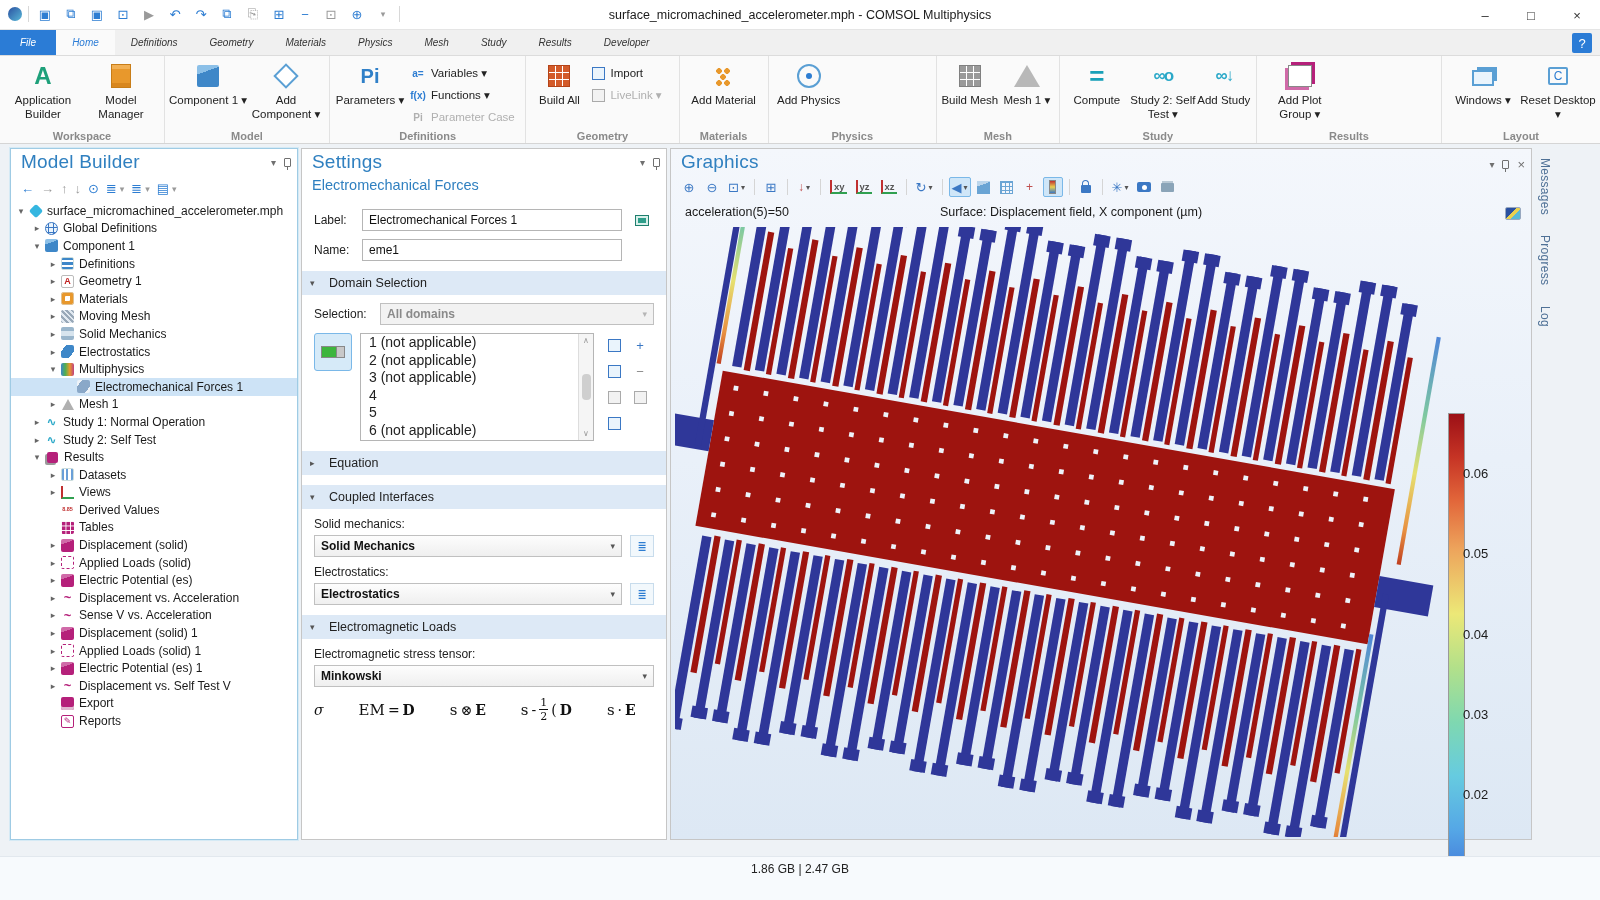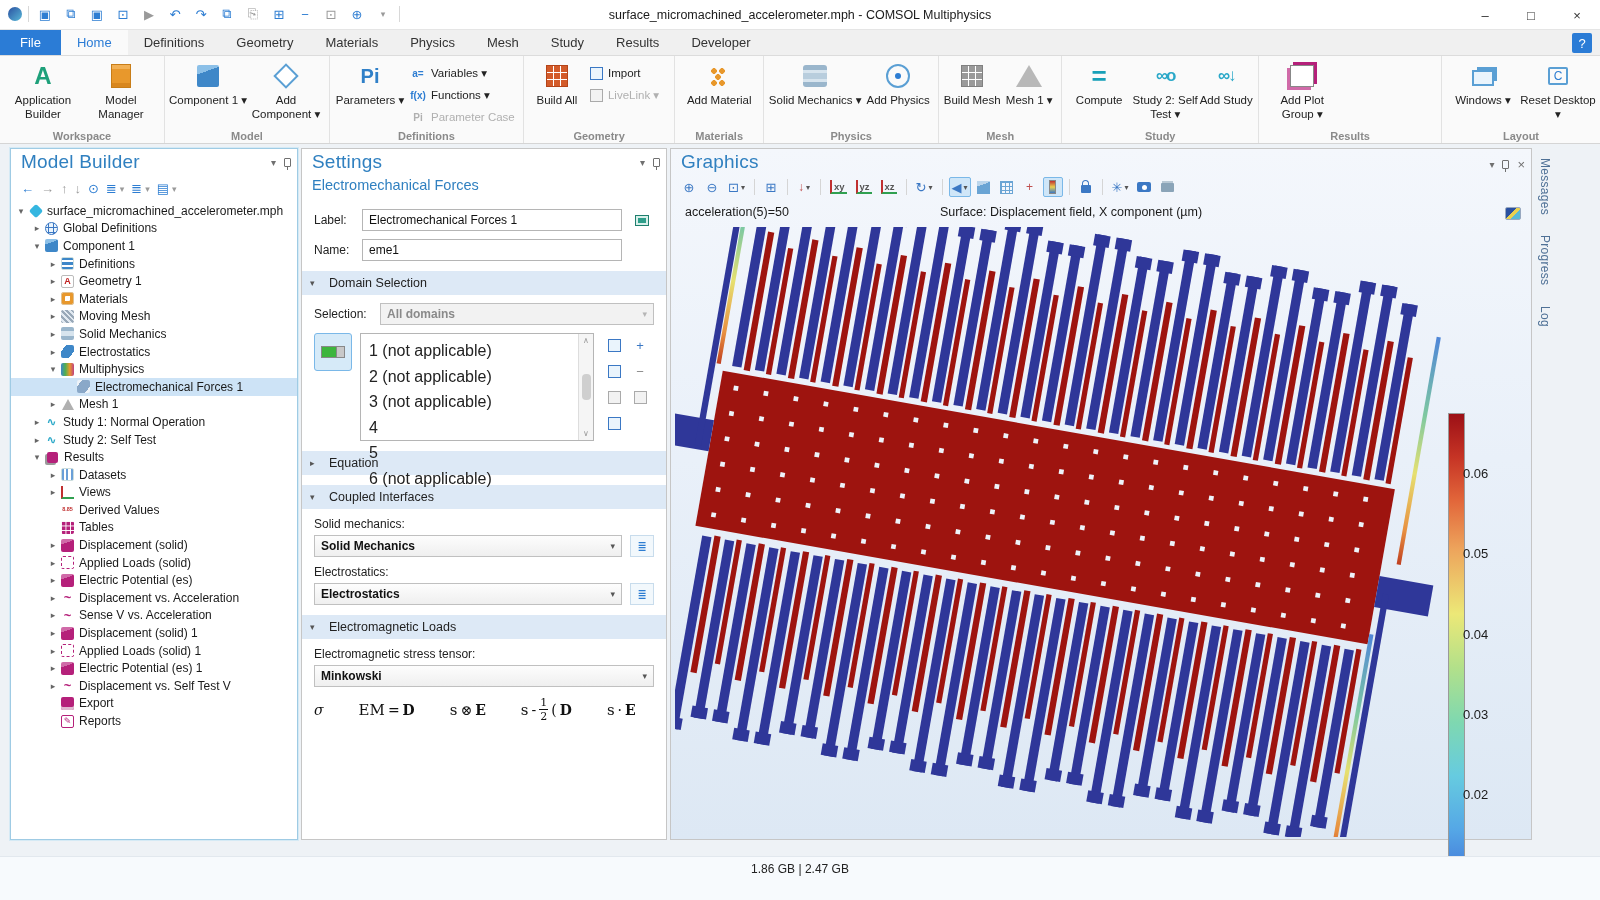--- a/index.html
+++ b/index.html
@@ -6,21 +6,21 @@
   html,body { width:1600px; height:900px; font-family:"Liberation Sans","DejaVu Sans",sans-serif; background:#f0f0f0; overflow:hidden; }
   .titlebar { position:absolute; left:0; top:0; width:1600px; height:30px; background:#ffffff; border-bottom:1px solid #e5e5e5; }
   .qat { position:absolute; left:8px; top:4px; display:flex; align-items:center; gap:6px; }
   .qat .qi { width:20px; height:20px; display:flex; align-items:center; justify-content:center; font-size:13px; color:#2d7dd2; cursor:default; }
   .qat .qi.gray { color:#9a9a9a; }
   .qat .sep { width:1px; height:16px; background:#d8d8d8; }
   .win-title { position:absolute; left:0; right:0; top:0; height:30px; display:flex; align-items:center; justify-content:center; font-size:12.5px; color:#1a1a1a; pointer-events:none; }
   .win-controls { position:absolute; right:0; top:0; height:30px; display:flex; }
   .win-controls div { width:46px; height:30px; display:flex; align-items:center; justify-content:center; font-size:13px; color:#333; }
   .tabrow { position:absolute; left:0; top:30px; width:1600px; height:26px; background:#f0f0f0; border-bottom:1px solid #dcdcdc; display:flex; align-items:stretch; }
-  .tab { padding:0 16px; display:flex; align-items:center; font-size:13px; color:#333; }
+  .tab { padding:0 16px; display:flex; align-items:center; font-size:10px; color:#333;font-style:italic; }
   .tab.file { background:#2b7cd6; color:#fff; padding:0 20px; }
   .tab.active { background:#fafafa; color:#2b7cd6; }
   .helpbtn { position:absolute; right:8px; top:33px; width:20px; height:20px; background:#2b7cd6; color:#fff; font-size:13px; display:flex; align-items:center; justify-content:center; border-radius:2px; }
   .ribbon { position:absolute; left:0; top:56px; width:1600px; height:88px; background:#fafafa; border-bottom:1px solid #d5d5d5; display:flex; }
   .rgroup { position:relative; border-right:1px solid #e2e2e2; padding:2px 4px 14px 4px; display:flex; align-items:flex-start; }
   .rgroup .glabel { position:absolute; left:0; right:0; bottom:1px; text-align:center; font-size:11px; color:#8a8a8a;font-weight:bold; }
   .rbtn { width:78px; height:70px; display:flex; flex-direction:column; align-items:center; justify-content:flex-start; padding-top:3px; border-radius:2px; }
   .rbtn .ricon { width:30px; height:30px; display:flex; align-items:center; justify-content:center; margin-bottom:2px; }
   .rbtn .rlabel { font-size:11.5px; color:#222; text-align:center; line-height:1.25; }
   .smallcol { display:flex; flex-direction:column; justify-content:flex-start; gap:4px; padding-top:6px; }
@@ -106,21 +106,21 @@
   .selrow label { width:58px; flex:none; }
   .combo { flex:1; height:22px; border:1px solid #c0c0c0; background:linear-gradient(#fdfdfd,#efefef); display:flex; align-items:center; padding:0 6px; position:relative; color:#111; }
   .combo .cv { flex:1; overflow:hidden; white-space:nowrap;font-weight:bold; }
   .combo .ca { font-size:9px; color:#555; }
   .combo.disabled { color:#8a8a8a; background:#f2f2f2; } .combo.disabled .ca { color:#b5b5b5; }
   .domain-zone { display:flex; gap:8px; margin-bottom:4px; }
   .active-toggle { width:38px; height:38px; border:1px solid #7ab8e8; background:#d6eaf8; border-radius:3px; display:flex; align-items:center; justify-content:center; flex:none; }
   .active-toggle .sw { width:24px; height:12px; border:1px solid #888; background:#eee; display:flex; }
   .active-toggle .sw i { width:14px; height:10px; background:#3db53d; } .active-toggle .sw b { width:8px; height:10px; background:#c8c8c8; border-left:1px solid #888; }
   .dlist { flex:1; border:1px solid #b5b5b5; background:#fff; height:108px; position:relative; }
-  .dlist .drow { height:17.5px; line-height:17.5px; padding:0 8px; font-size:16px;margin-top:8px; }
+  .dlist .drow { height:17.5px; line-height:17.5px; padding:0 8px; font-size:14px; }
   .dscroll { position:absolute; right:0; top:0; bottom:0; width:15px; border-left:1px solid #ddd; background:#f5f5f5; display:flex; flex-direction:column; align-items:center; justify-content:space-between; font-size:8px; color:#999; padding:2px 0; }
   .dthumb { width:9px; height:26px; background:#cfcfcf; border-radius:4px; }
   .dtools { width:52px; flex:none; display:grid; grid-template-columns:24px 24px; grid-auto-rows:24px; gap:2px; }
   .dtools .ti { display:flex; align-items:center; justify-content:center; font-size:13px; color:#3b78c4; }
   .mini { width:13px; height:13px; border:1px solid #3b78c4; background:#eaf4fc; }
   .mini.gray { border-color:#aaa; background:#f2f2f2; }
   .sub-label { margin:2px 0 4px 0; }
   .combo-row { display:flex; gap:8px; align-items:center; margin-bottom:8px; }
   .golink { width:24px; height:22px; border:1px solid #c8dcec; background:#f2f8fc; display:flex; align-items:center; justify-content:center; color:#2d7dd2; font-size:11px; font-weight:bold; flex:none; }
   .eq { margin-top:10px; font-size:14px; color:#111; display:flex; align-items:center; gap:3px; font-family:"DejaVu Serif","Liberation Serif",serif; }
@@ -280,26 +280,20 @@
   <div class="rgroup" style="width:92px">
     <div class="rbtn" style="width:80px">
       <div class="ricon">
           <span class="ic-mat"></span>
         </div>
       <div class="rlabel">Add Material</div>
     </div>
     <div class="glabel">Materials</div>
   </div>
   <div class="rgroup" style="width:178px">
-    <div class="rbtn" style="width:94px">
-      <div class="ricon">
-          <span class="ic-spool"></span>
-        </div>
-      <div class="rlabel">Solid Mechanics ▾</div>
-    </div>
     <div class="rbtn" style="width:72px">
       <div class="ricon">
           <span class="ic-atom"></span>
         </div>
       <div class="rlabel">Add Physics</div>
     </div>
     <div class="glabel">Physics</div>
   </div>
   <div class="rgroup" style="width:128px">
     <div class="rbtn" style="width:58px">

